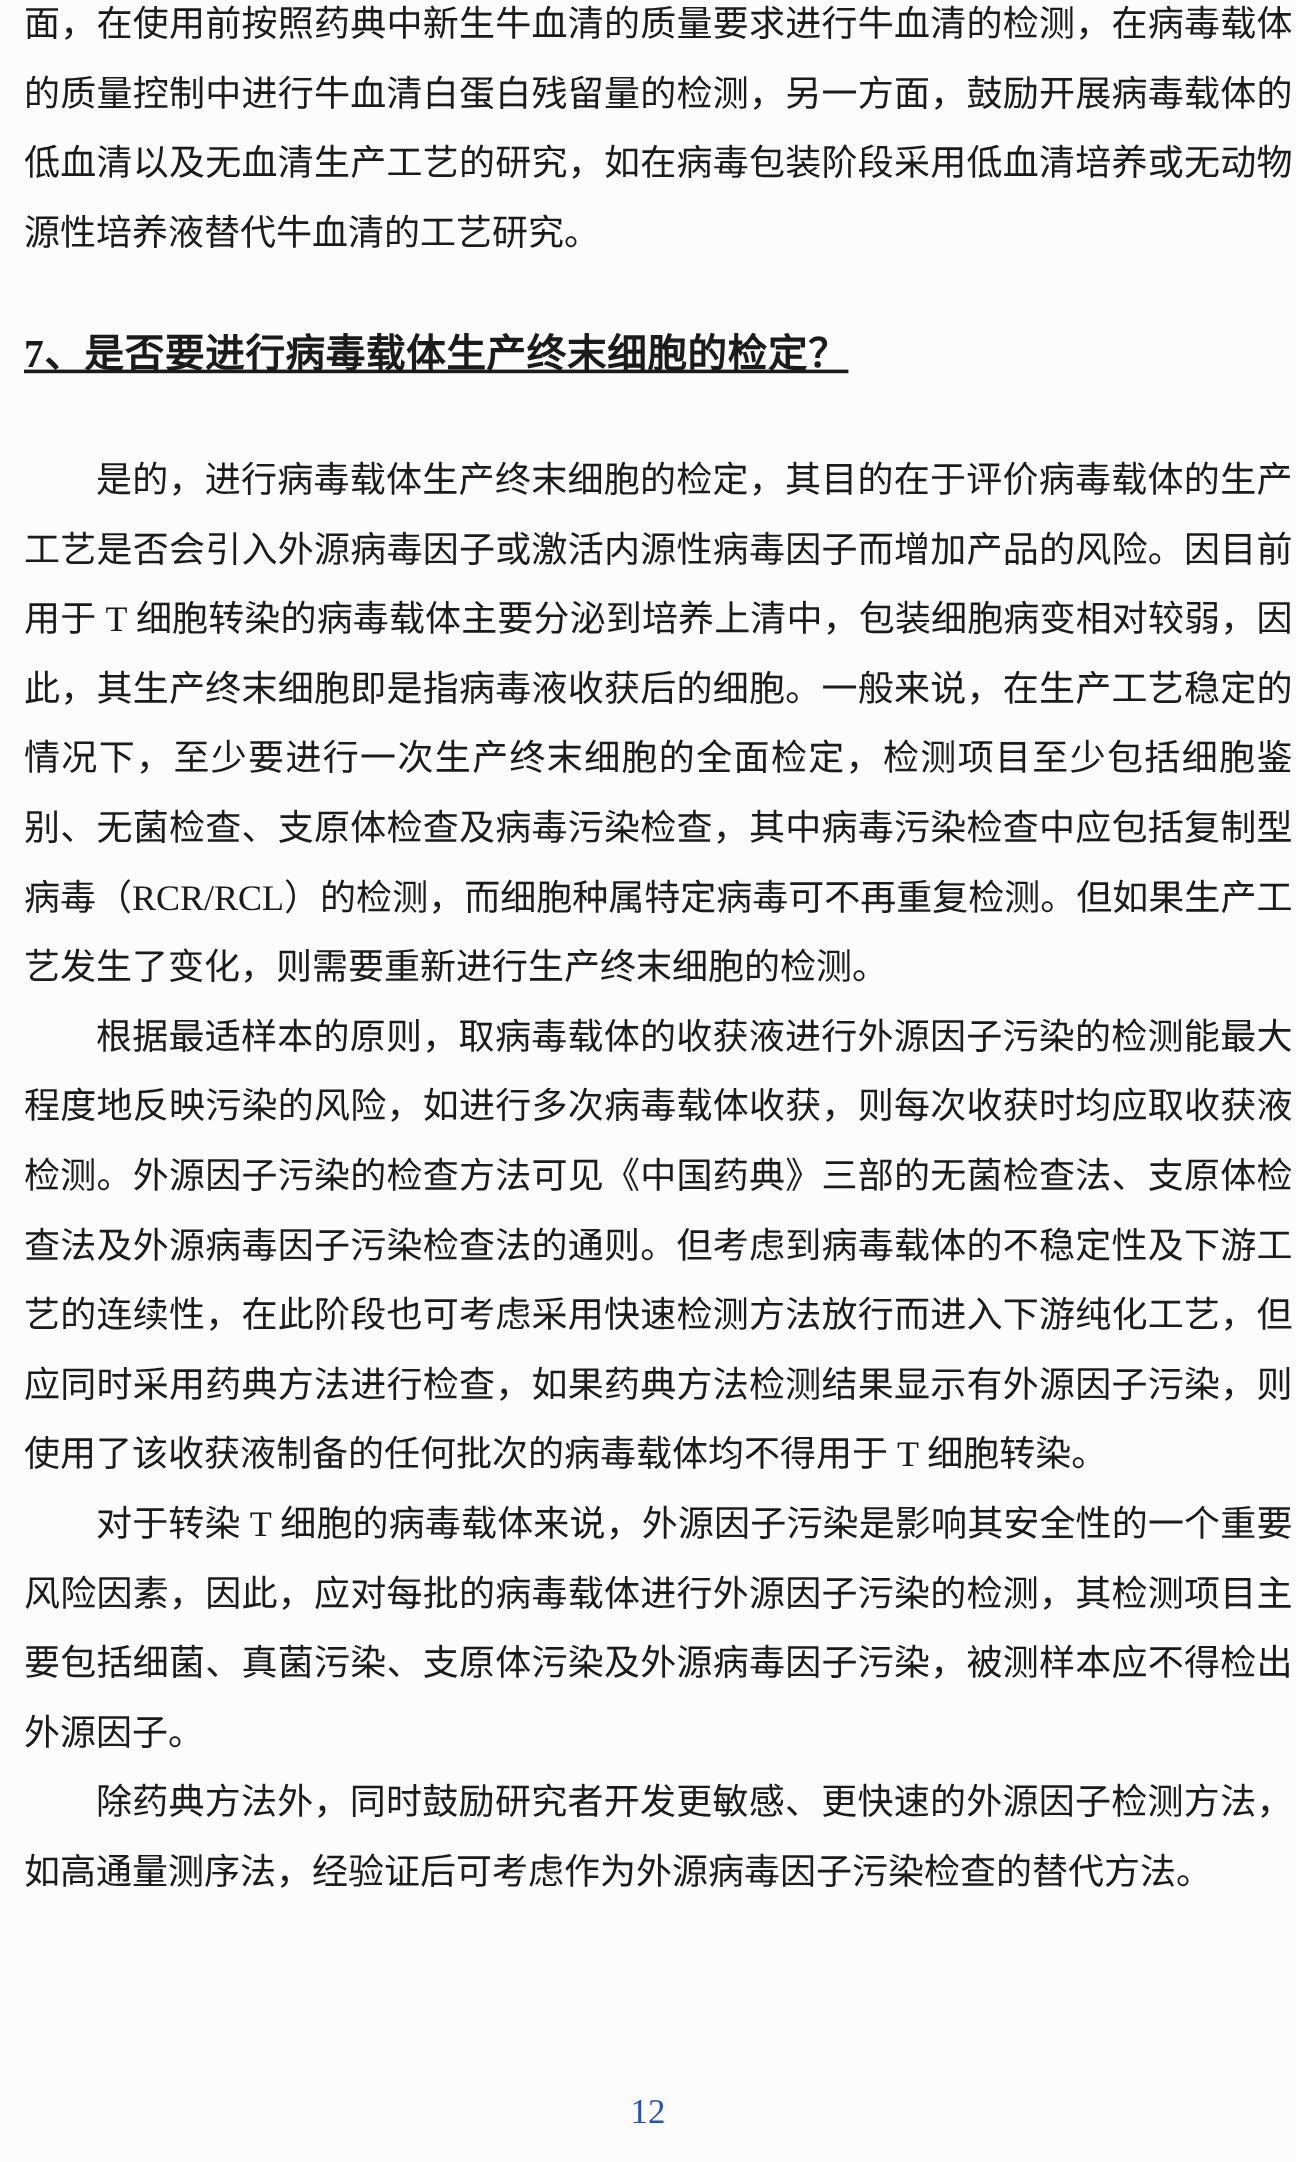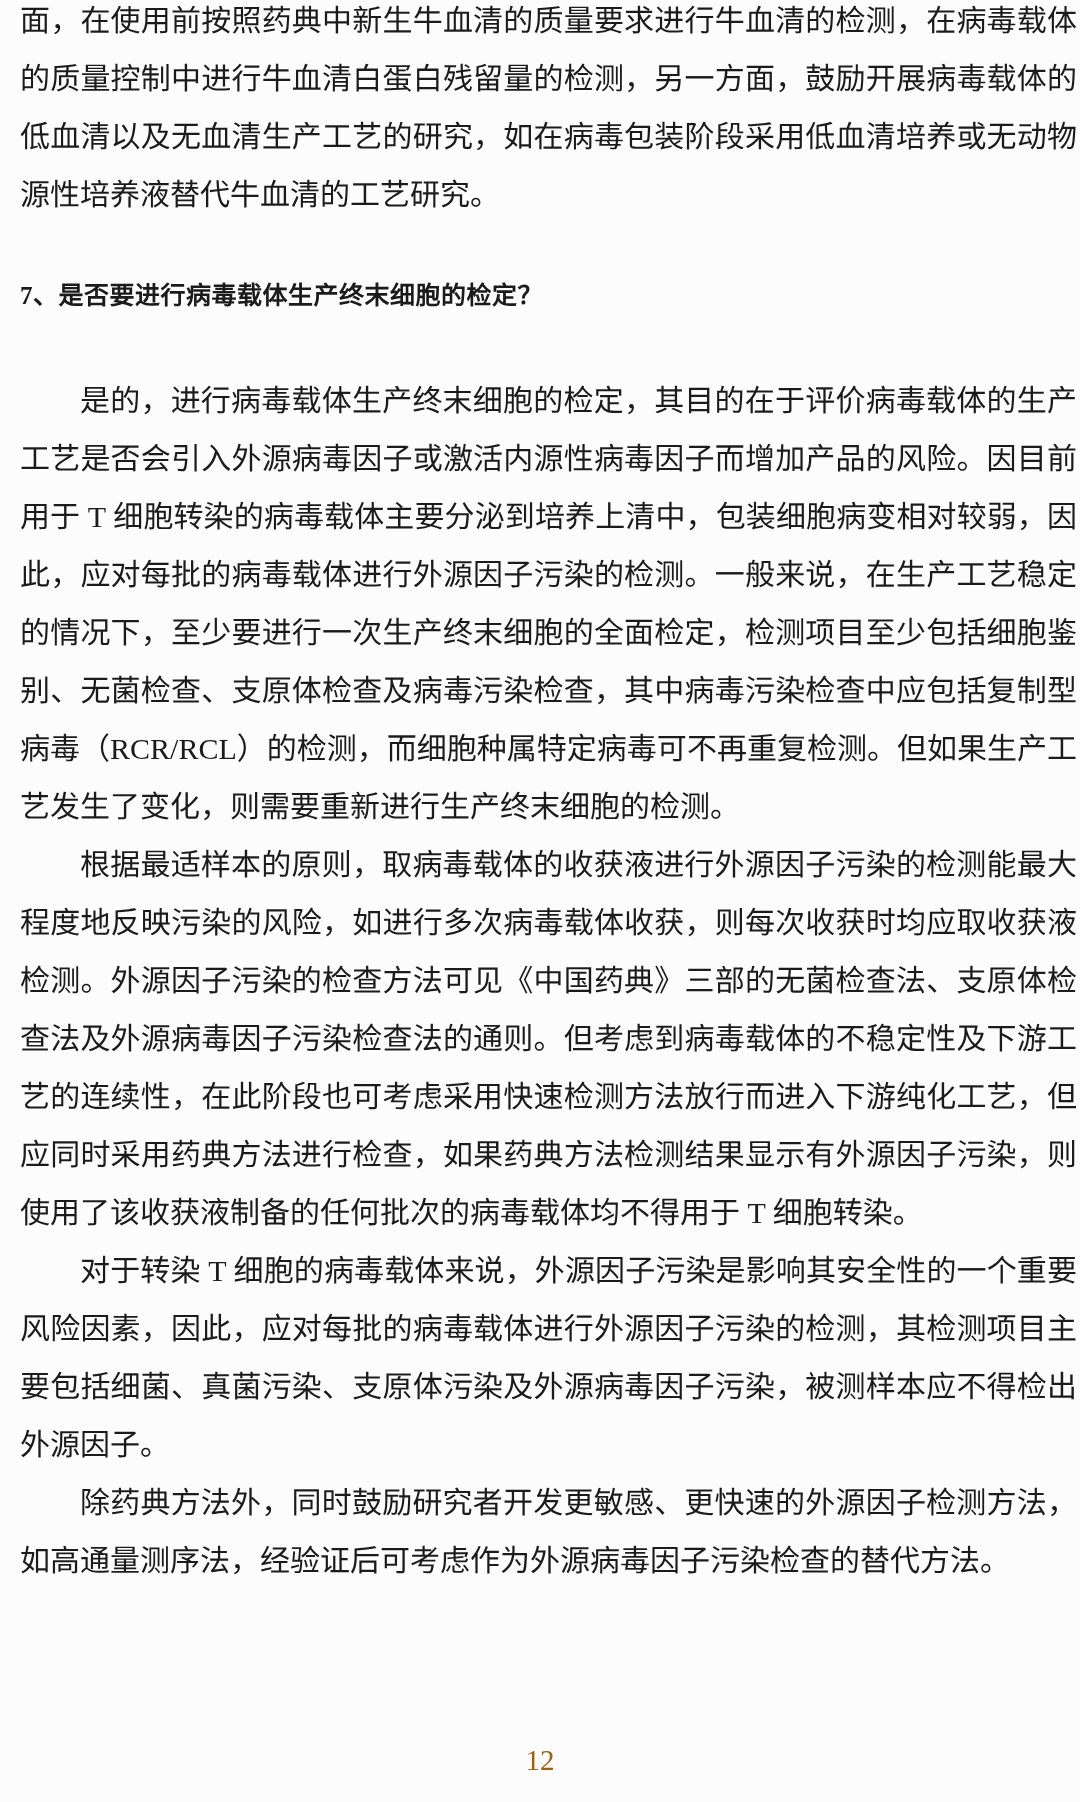--- a/index.html
+++ b/index.html
@@ -31,47 +31,48 @@
     text-indent: 2em;
     word-break: break-all;
   }
   .body-para.no-indent {
     text-indent: 0;
   }
   .body-para.first {
     margin-top: -8px;
   }
   .section-heading {
-    font-size: 25px;
+    font-size: 33px;
     line-height: 44px;
     font-weight: 700;
     margin: 50px 0 54px 0;
     letter-spacing: 0.5px;
+    text-decoration: underline;
   }
   .page-number {
     position: absolute;
     bottom: 24px;
     left: 0;
     right: 0;
     text-align: center;
     font-size: 29px;
     line-height: 36px;
-    color: #a16207;
+    color: #1d4ed8;
   }
 </style>
 </head>
 <body>
 
 <div class="page">
 
   <p class="body-para no-indent first">面，在使用前按照药典中新生牛血清的质量要求进行牛血清的检测，在病毒载体的质量控制中进行牛血清白蛋白残留量的检测，另一方面，鼓励开展病毒载体的低血清以及无血清生产工艺的研究，如在病毒包装阶段采用低血清培养或无动物源性培养液替代牛血清的工艺研究。</p>
 
   <h2 class="section-heading">7、是否要进行病毒载体生产终末细胞的检定？</h2>
 
-  <p class="body-para">是的，进行病毒载体生产终末细胞的检定，其目的在于评价病毒载体的生产工艺是否会引入外源病毒因子或激活内源性病毒因子而增加产品的风险。因目前用于 T 细胞转染的病毒载体主要分泌到培养上清中，包装细胞病变相对较弱，因此，应对每批的病毒载体进行外源因子污染的检测。一般来说，在生产工艺稳定的情况下，至少要进行一次生产终末细胞的全面检定，检测项目至少包括细胞鉴别、无菌检查、支原体检查及病毒污染检查，其中病毒污染检查中应包括复制型病毒（RCR/RCL）的检测，而细胞种属特定病毒可不再重复检测。但如果生产工艺发生了变化，则需要重新进行生产终末细胞的检测。</p>
+  <p class="body-para">是的，进行病毒载体生产终末细胞的检定，其目的在于评价病毒载体的生产工艺是否会引入外源病毒因子或激活内源性病毒因子而增加产品的风险。因目前用于 T 细胞转染的病毒载体主要分泌到培养上清中，包装细胞病变相对较弱，因此，其生产终末细胞即是指病毒液收获后的细胞。一般来说，在生产工艺稳定的情况下，至少要进行一次生产终末细胞的全面检定，检测项目至少包括细胞鉴别、无菌检查、支原体检查及病毒污染检查，其中病毒污染检查中应包括复制型病毒（RCR/RCL）的检测，而细胞种属特定病毒可不再重复检测。但如果生产工艺发生了变化，则需要重新进行生产终末细胞的检测。</p>
 
 
   <p class="body-para">根据最适样本的原则，取病毒载体的收获液进行外源因子污染的检测能最大程度地反映污染的风险，如进行多次病毒载体收获，则每次收获时均应取收获液检测。外源因子污染的检查方法可见《中国药典》三部的无菌检查法、支原体检查法及外源病毒因子污染检查法的通则。但考虑到病毒载体的不稳定性及下游工艺的连续性，在此阶段也可考虑采用快速检测方法放行而进入下游纯化工艺，但应同时采用药典方法进行检查，如果药典方法检测结果显示有外源因子污染，则使用了该收获液制备的任何批次的病毒载体均不得用于 T 细胞转染。</p>
 
   <p class="body-para">对于转染 T 细胞的病毒载体来说，外源因子污染是影响其安全性的一个重要风险因素，因此，应对每批的病毒载体进行外源因子污染的检测，其检测项目主要包括细菌、真菌污染、支原体污染及外源病毒因子污染，被测样本应不得检出外源因子。</p>
 
   <p class="body-para">除药典方法外，同时鼓励研究者开发更敏感、更快速的外源因子检测方法，如高通量测序法，经验证后可考虑作为外源病毒因子污染检查的替代方法。</p>
 
   <div class="page-number">12</div>
 

